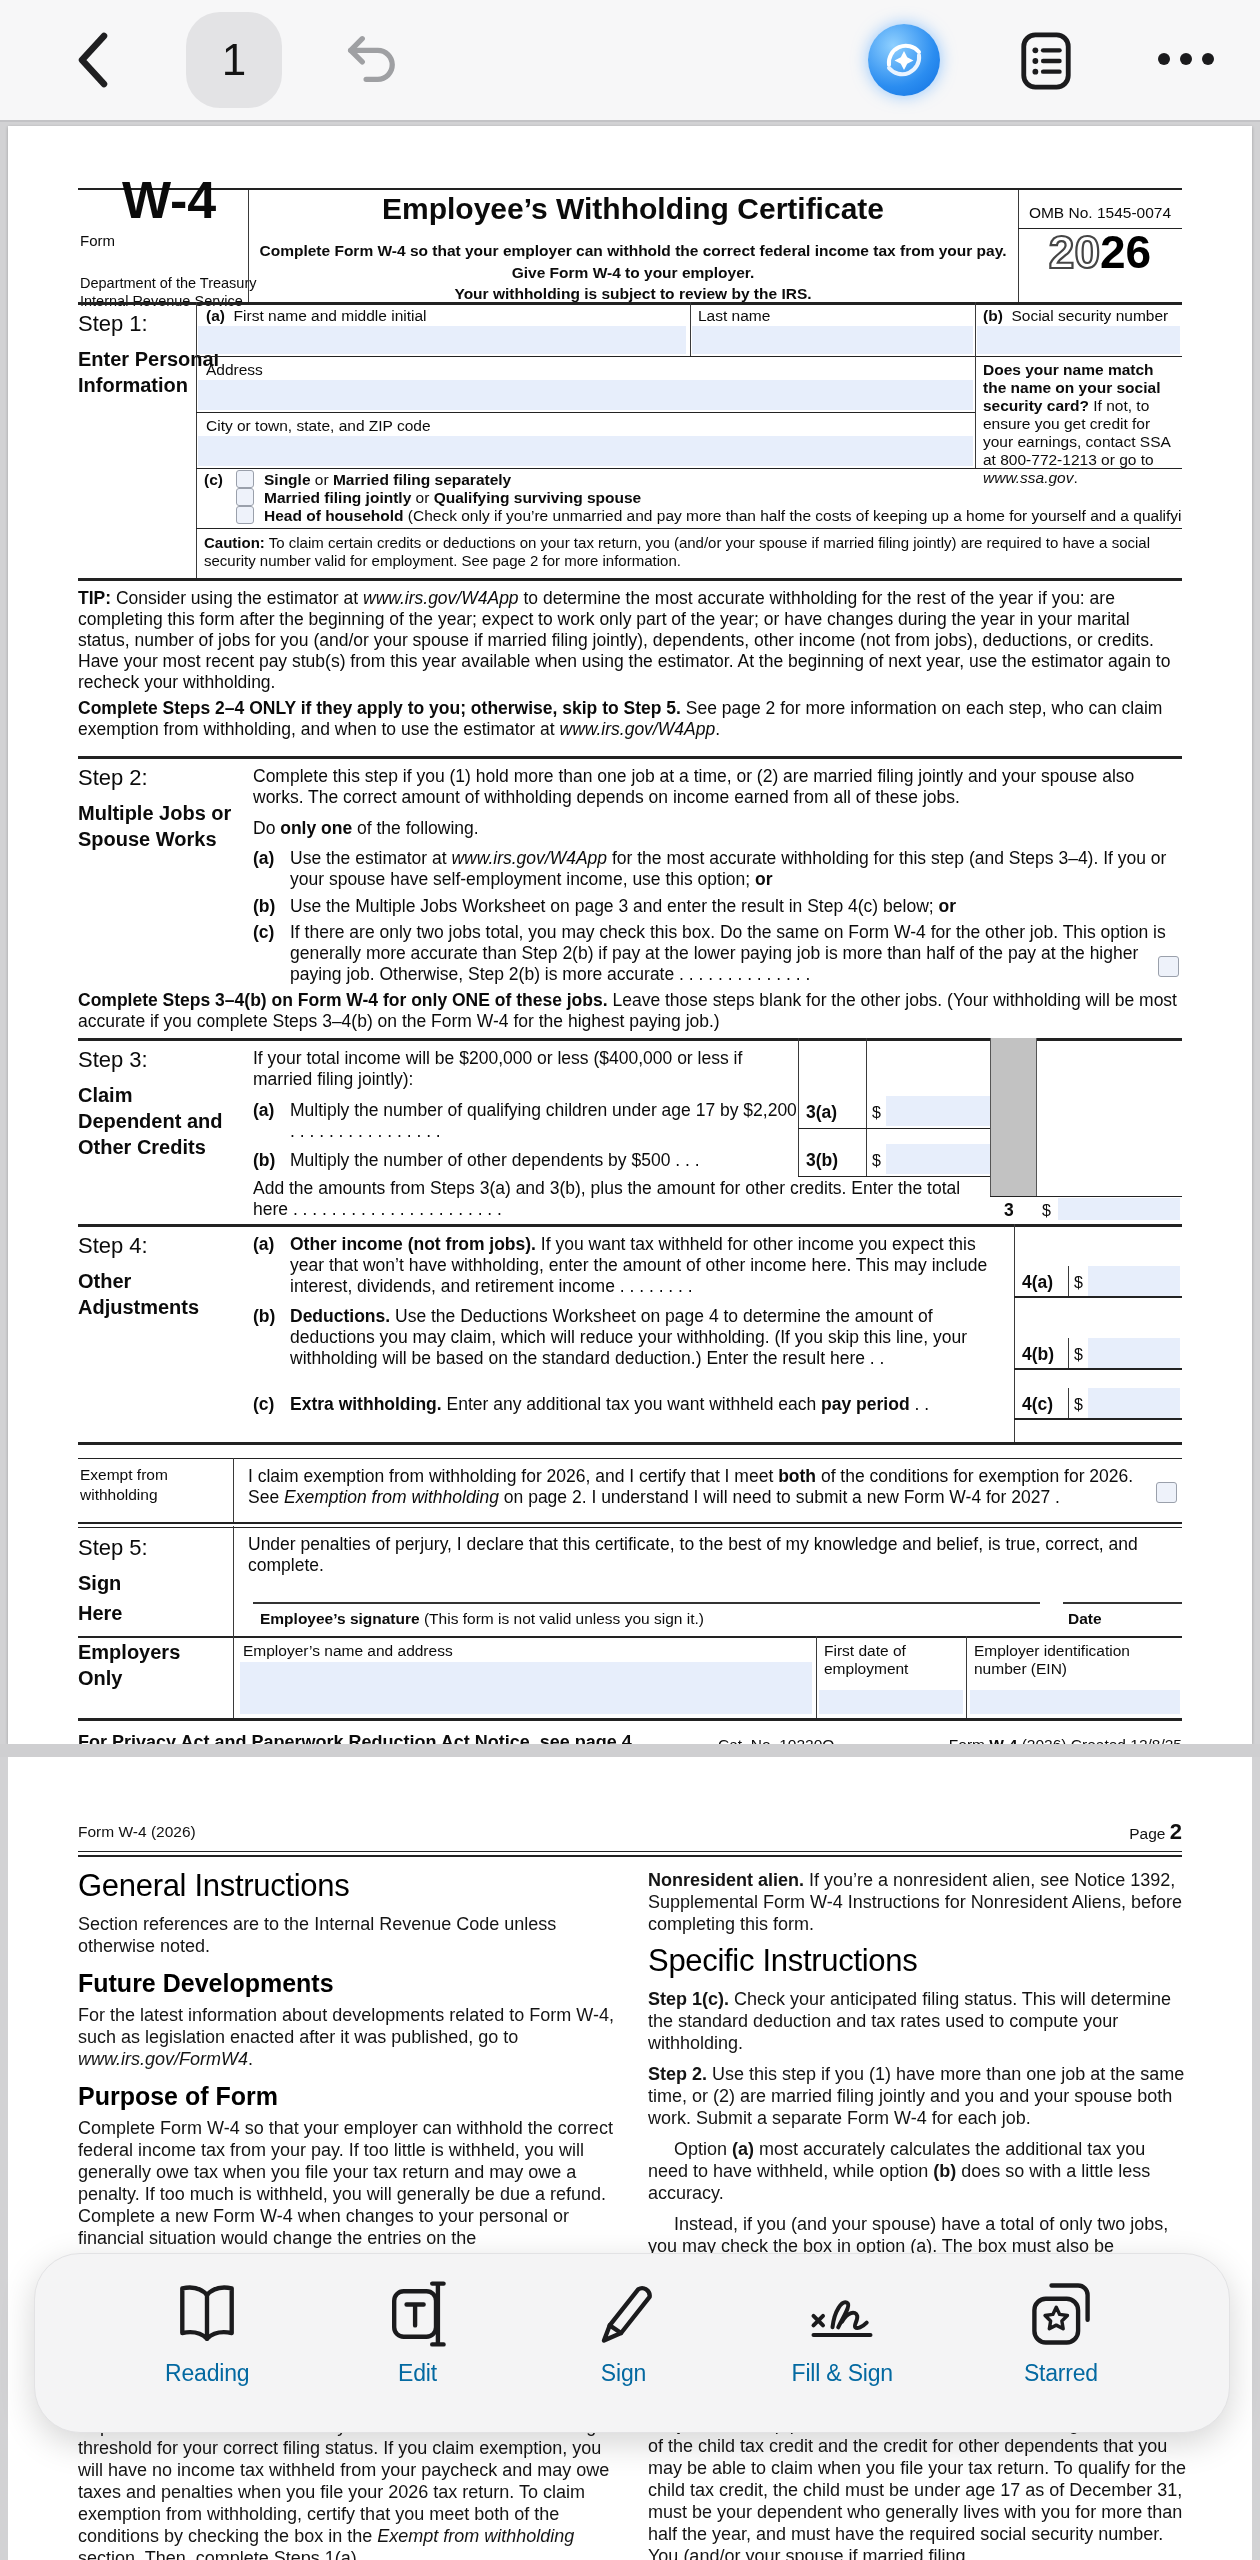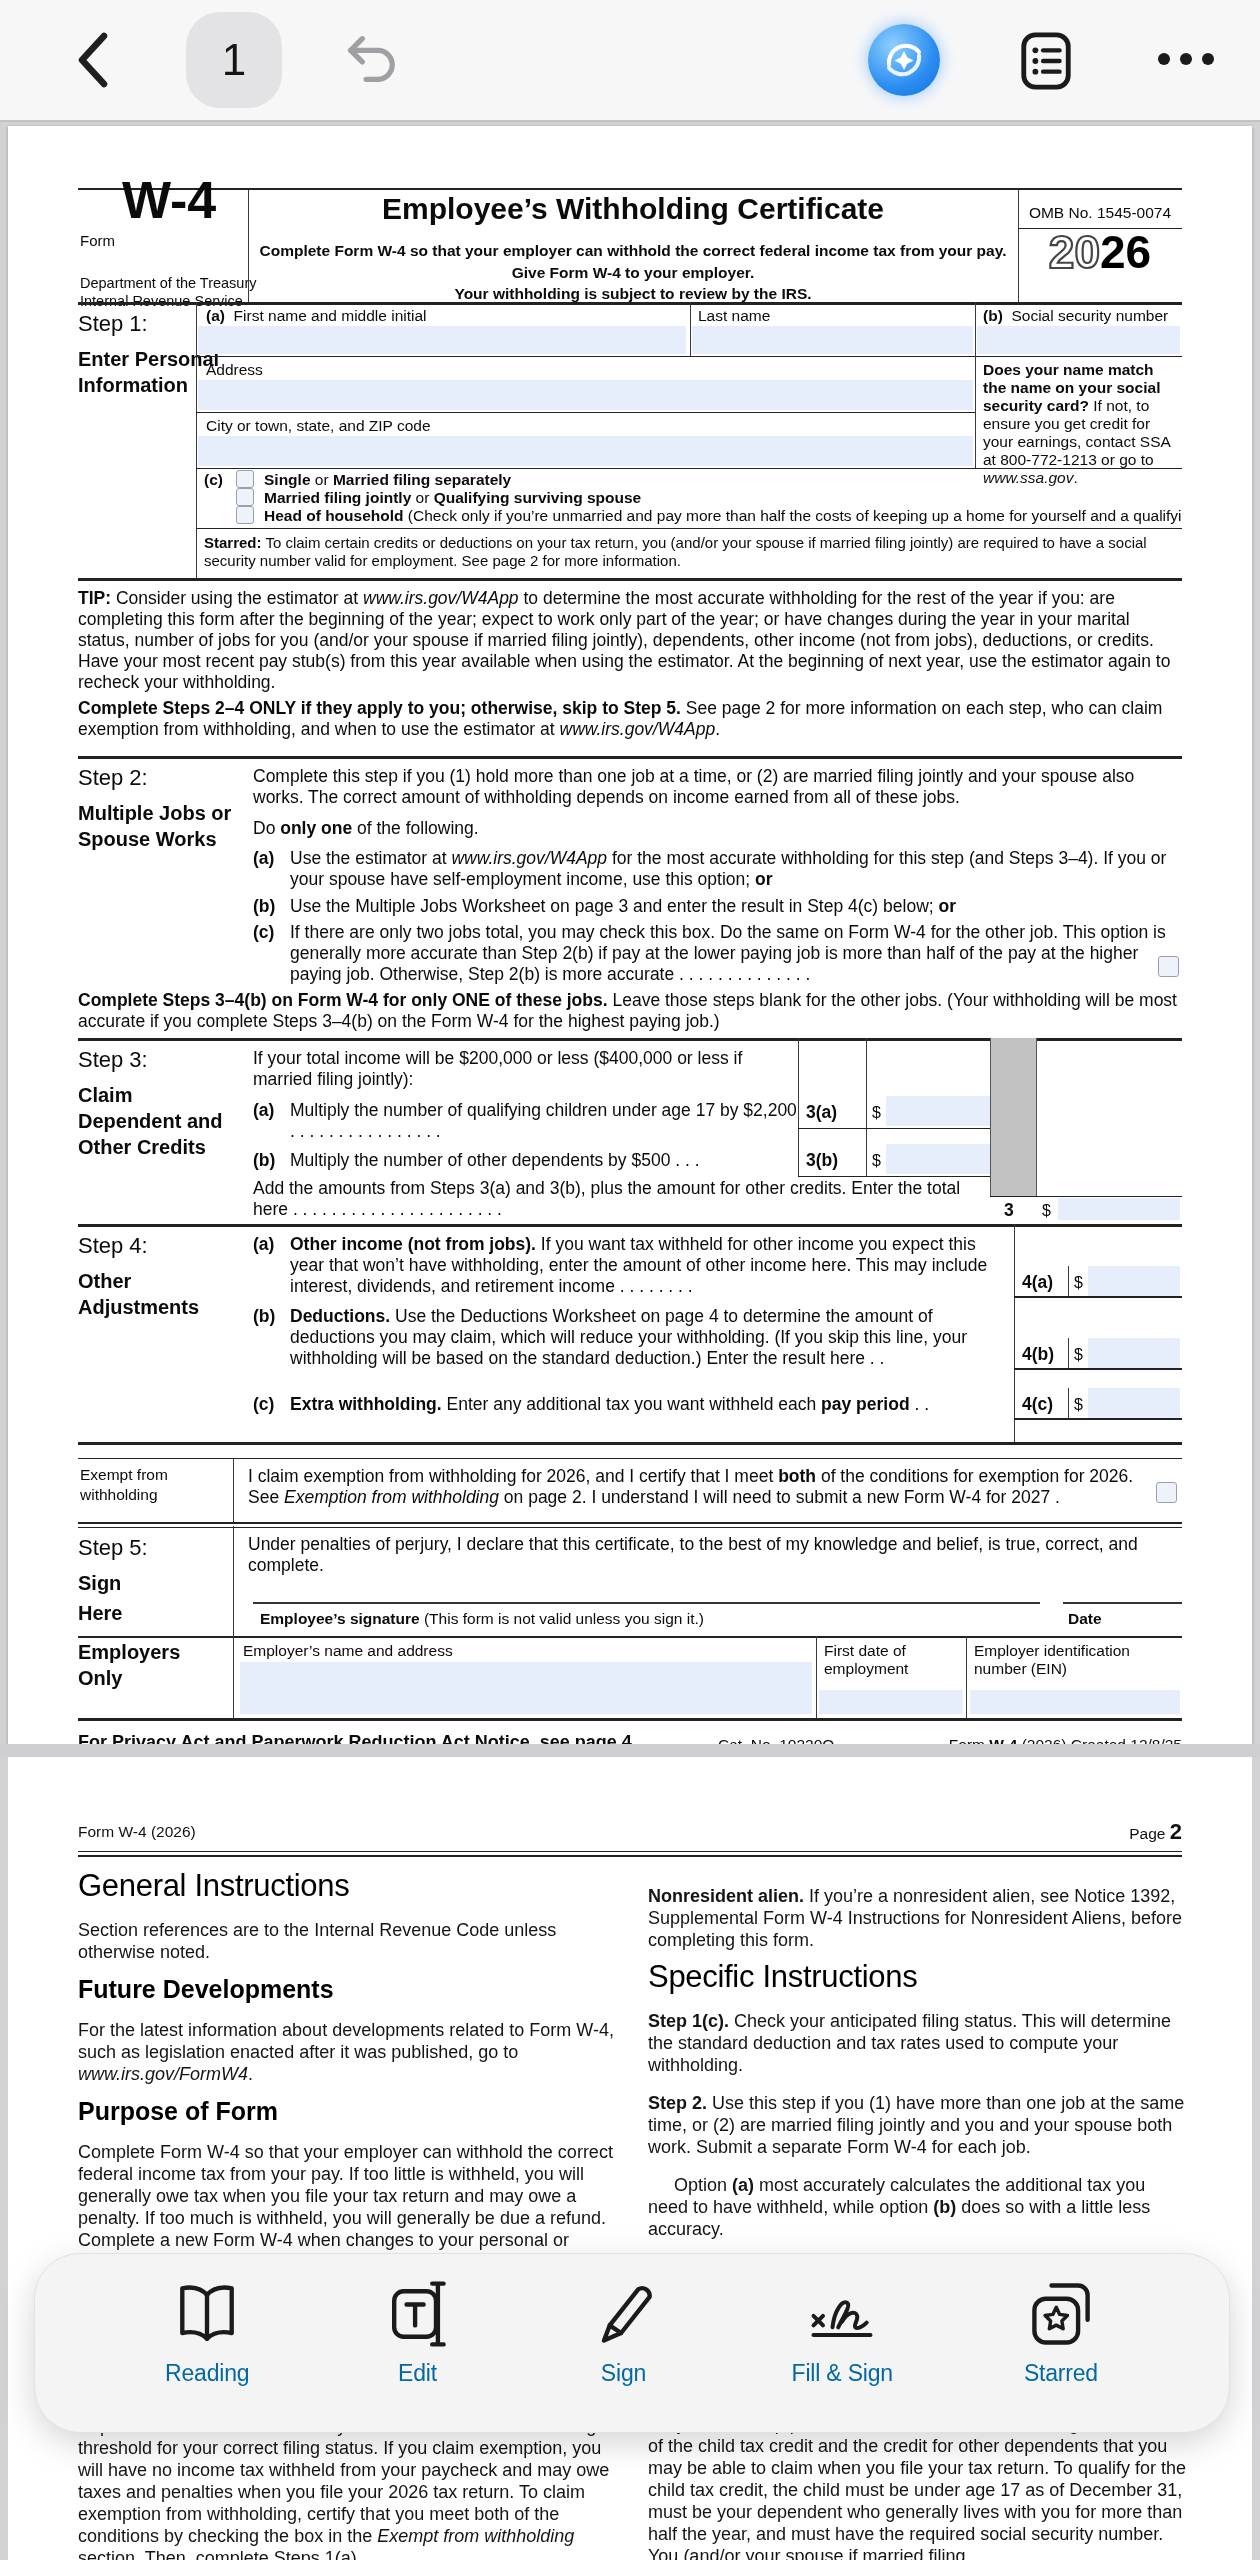--- a/index.html
+++ b/index.html
@@ -25,21 +25,21 @@
   .small{font-size:15px;line-height:18px}
   .steptitle{font-weight:normal;font-size:22px;line-height:27px}
   .stepsub{font-weight:bold;font-size:20px;line-height:26px}
   .dollar{font-size:16px}
   span.b{font-weight:bold}
   span.i{font-style:italic}
   .yr-outline{-webkit-text-stroke:2.2px #454545;color:transparent;font-weight:bold}
   .yr-solid{font-weight:bold;color:#000}
   
   .p2col{position:absolute;top:112px;width:540px;font-size:18px;line-height:22px;color:#141414}
-  .p2col p{margin:16px 0 9px}
+  .p2col p{margin:0 0 9px}
   .h1{font-weight:normal;font-size:31px;line-height:34px;margin:0 0 10px;letter-spacing:-.3px;color:#000}
   .h2{font-weight:bold;font-size:25px;line-height:28px;margin:12px 0 7px;color:#000}
   .ind{text-indent:26px}
   .lower{position:absolute;width:540px;font-size:18px;line-height:22px;color:#141414;z-index:5}
   
   #toolbar{position:absolute;left:34px;top:2253px;width:1196px;height:180px;background:#f4f4f5;
            border:1.5px solid #e2e2e4;border-radius:46px;box-shadow:0 10px 34px rgba(0,0,0,.17);
            display:flex;justify-content:space-evenly;align-items:flex-start;padding-top:22px;box-sizing:border-box;z-index:20}
   .tool{display:flex;flex-direction:column;align-items:center;gap:8px;cursor:pointer}
   .tool .cap{font-size:23px;color:#0369a1;letter-spacing:-.2px}
@@ -134,21 +134,21 @@
   <div class="hline" style="left:118px;top:278px;width:986px;height:1px"></div>
 
   <div class="abs bold lbl" style="left:126px;top:281px">(c)</div>
   <div class="cb" style="left:158px;top:280px;width:16px;height:16px"></div>
   <div class="abs lbl" style="left:186px;top:281px"><span class="b">Single</span><span> or </span><span class="b">Married filing separately</span></div>
   <div class="cb" style="left:158px;top:298px;width:16px;height:16px"></div>
   <div class="abs lbl" style="left:186px;top:299px"><span class="b">Married filing jointly</span><span> or </span><span class="b">Qualifying surviving spouse</span></div>
   <div class="cb" style="left:158px;top:316px;width:16px;height:16px"></div>
   <div class="abs lbl" style="left:186px;top:317px;width:918px;white-space:nowrap;overflow:hidden"><span class="b">Head of household</span><span> (Check only if you’re unmarried and pay more than half the costs of keeping up a home for yourself and a qualifying individual.)</span></div>
   <div class="hline" style="left:118px;top:338px;width:986px;height:1px"></div>
-  <div class="abs small" style="left:126px;top:344px;width:970px"><span class="b">Starred:</span><span> To claim certain credits or deductions on your tax return, you (and/or your spouse if married filing jointly) are required to have a social security number valid for employment. See page 2 for more information.</span></div>
+  <div class="abs small" style="left:126px;top:344px;width:970px"><span class="b">Caution:</span><span> To claim certain credits or deductions on your tax return, you (and/or your spouse if married filing jointly) are required to have a social security number valid for employment. See page 2 for more information.</span></div>
   <div class="hline" style="left:0;top:388px;width:1104px;height:3px"></div>
 
   <div class="abs" style="left:0;top:398px;width:1104px"><span class="b">TIP:</span><span> Consider using the estimator at </span><span class="i">www.irs.gov/W4App</span><span> to determine the most accurate withholding for the rest of the year if you: are completing this form after the beginning of the year; expect to work only part of the year; or have changes during the year in your marital status, number of jobs for you (and/or your spouse if married filing jointly), dependents, other income (not from jobs), deductions, or credits. Have your most recent pay stub(s) from this year available when using the estimator. At the beginning of next year, use the estimator again to recheck your withholding.</span></div>
   <div class="abs" style="left:0;top:508px;width:1104px"><span class="b">Complete Steps 2–4 ONLY if they apply to you; otherwise, skip to Step 5.</span><span> See page 2 for more information on each step, who can claim exemption from withholding, and when to use the estimator at </span><span class="i">www.irs.gov/W4App</span><span>.</span></div>
   <div class="hline" style="left:0;top:566px;width:1104px;height:3px"></div>
 
   <div class="abs steptitle" style="left:0;top:574px">Step 2:</div>
   <div class="abs stepsub" style="left:0;top:610px;width:160px">Multiple Jobs or Spouse Works</div>
   <div class="abs" style="left:175px;top:576px;width:929px">Complete this step if you (1) hold more than one job at a time, or (2) are married filing jointly and your spouse also works. The correct amount of withholding depends on income earned from all of these jobs.</div>
   <div class="abs" style="left:175px;top:628px;width:929px"><span>Do </span><span class="b">only one</span><span> of the following.</span></div>

